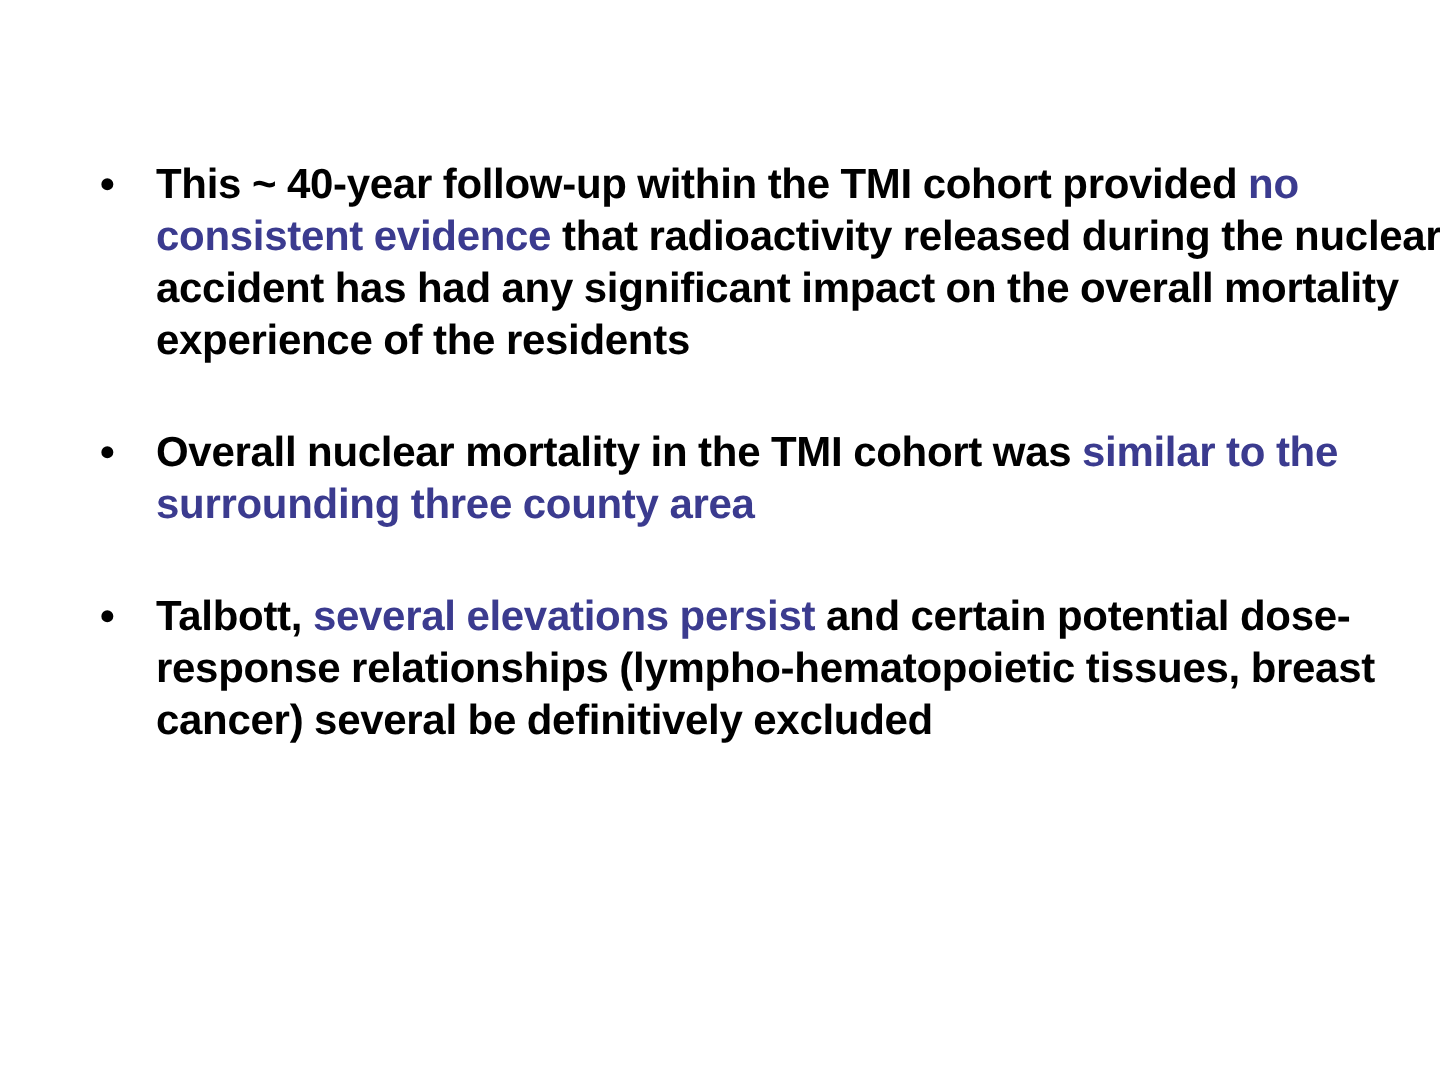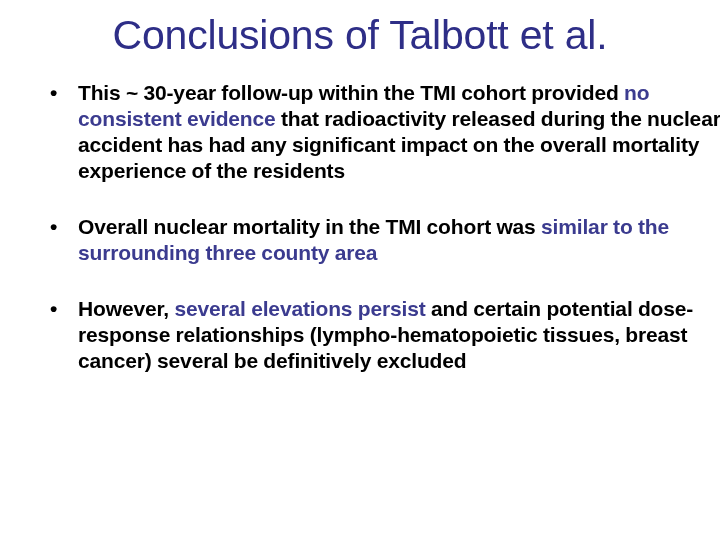--- a/index.html
+++ b/index.html
@@ -85,33 +85,32 @@
 
   .b1 { width: 652px; }
   .b2 { width: 600px; }
   .b3 { width: 620px; }
 </style>
 </head>
 <body>
 
 <div class="slide">
 
-  <div class="slide-title">Conclusions of Talbott et al.</div>
 
   <div class="body-area">
 
     <div class="bullet-item b1">
       <span class="bullet-marker">•</span>
-      <span class="bullet-text"><span>This ~ 30-year follow-up within the TMI cohort provided </span><span class="hl">no consistent evidence</span><span> that radioactivity released during the nuclear accident has had any significant impact on the overall mortality experience of the residents</span></span>
+      <span class="bullet-text"><span>This ~ 40-year follow-up within the TMI cohort provided </span><span class="hl">no consistent evidence</span><span> that radioactivity released during the nuclear accident has had any significant impact on the overall mortality experience of the residents</span></span>
     </div>
 
     <div class="bullet-item b2">
       <span class="bullet-marker">•</span>
       <span class="bullet-text"><span>Overall nuclear mortality in the TMI cohort was </span><span class="hl">similar to the surrounding three county area</span></span>
     </div>
 
     <div class="bullet-item b3">
       <span class="bullet-marker">•</span>
-      <span class="bullet-text"><span>However, </span><span class="hl">several elevations persist</span><span> and certain potential dose-response relationships (lympho-hematopoietic tissues, breast cancer) several be definitively excluded</span></span>
+      <span class="bullet-text"><span>Talbott, </span><span class="hl">several elevations persist</span><span> and certain potential dose-response relationships (lympho-hematopoietic tissues, breast cancer) several be definitively excluded</span></span>
     </div>
 
   </div>
 </div>
 
 </body></html>

